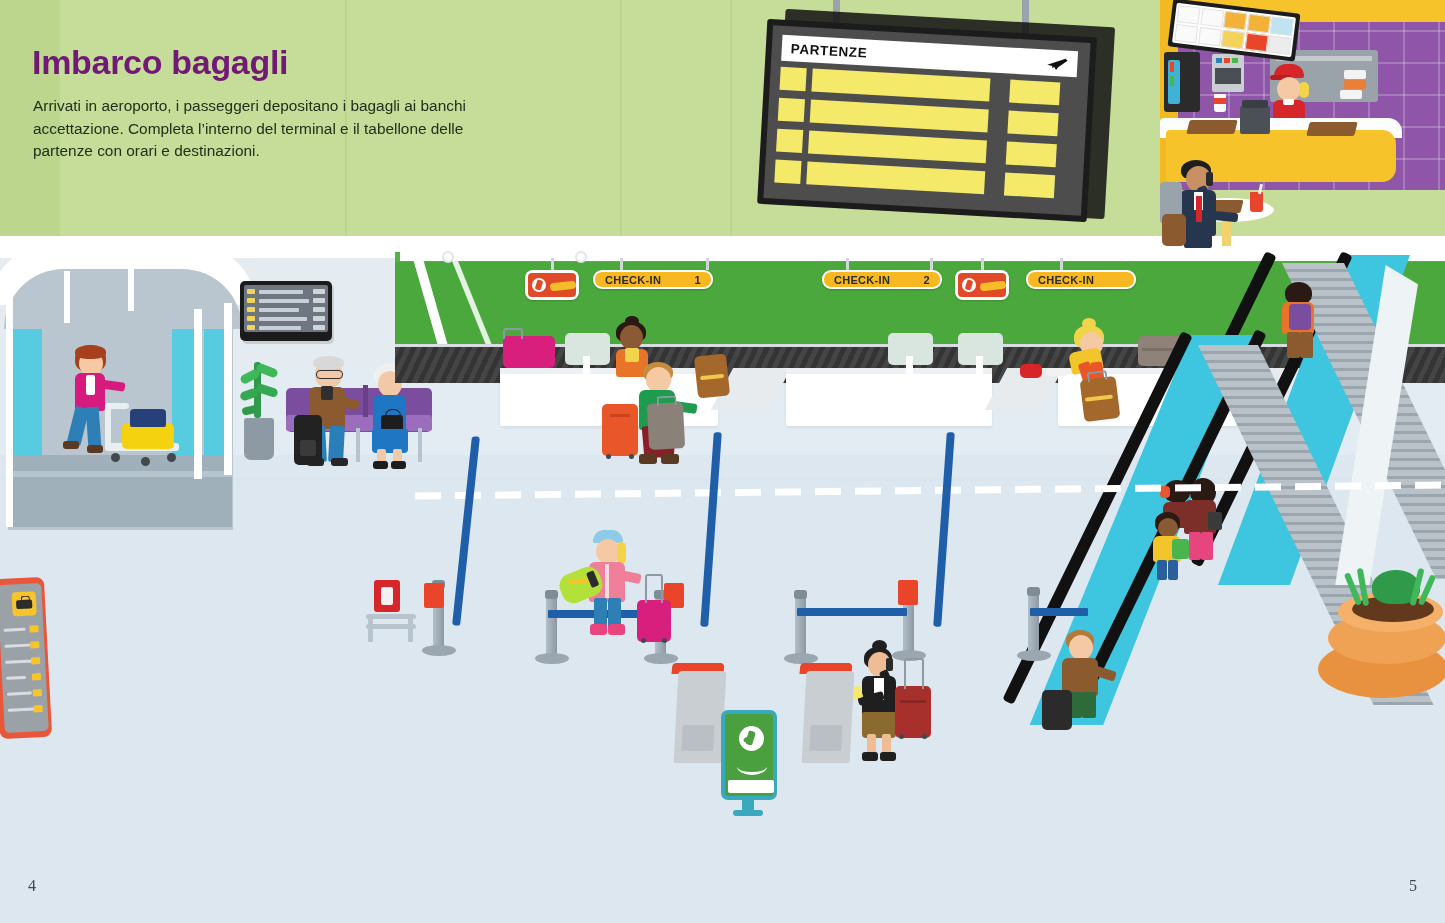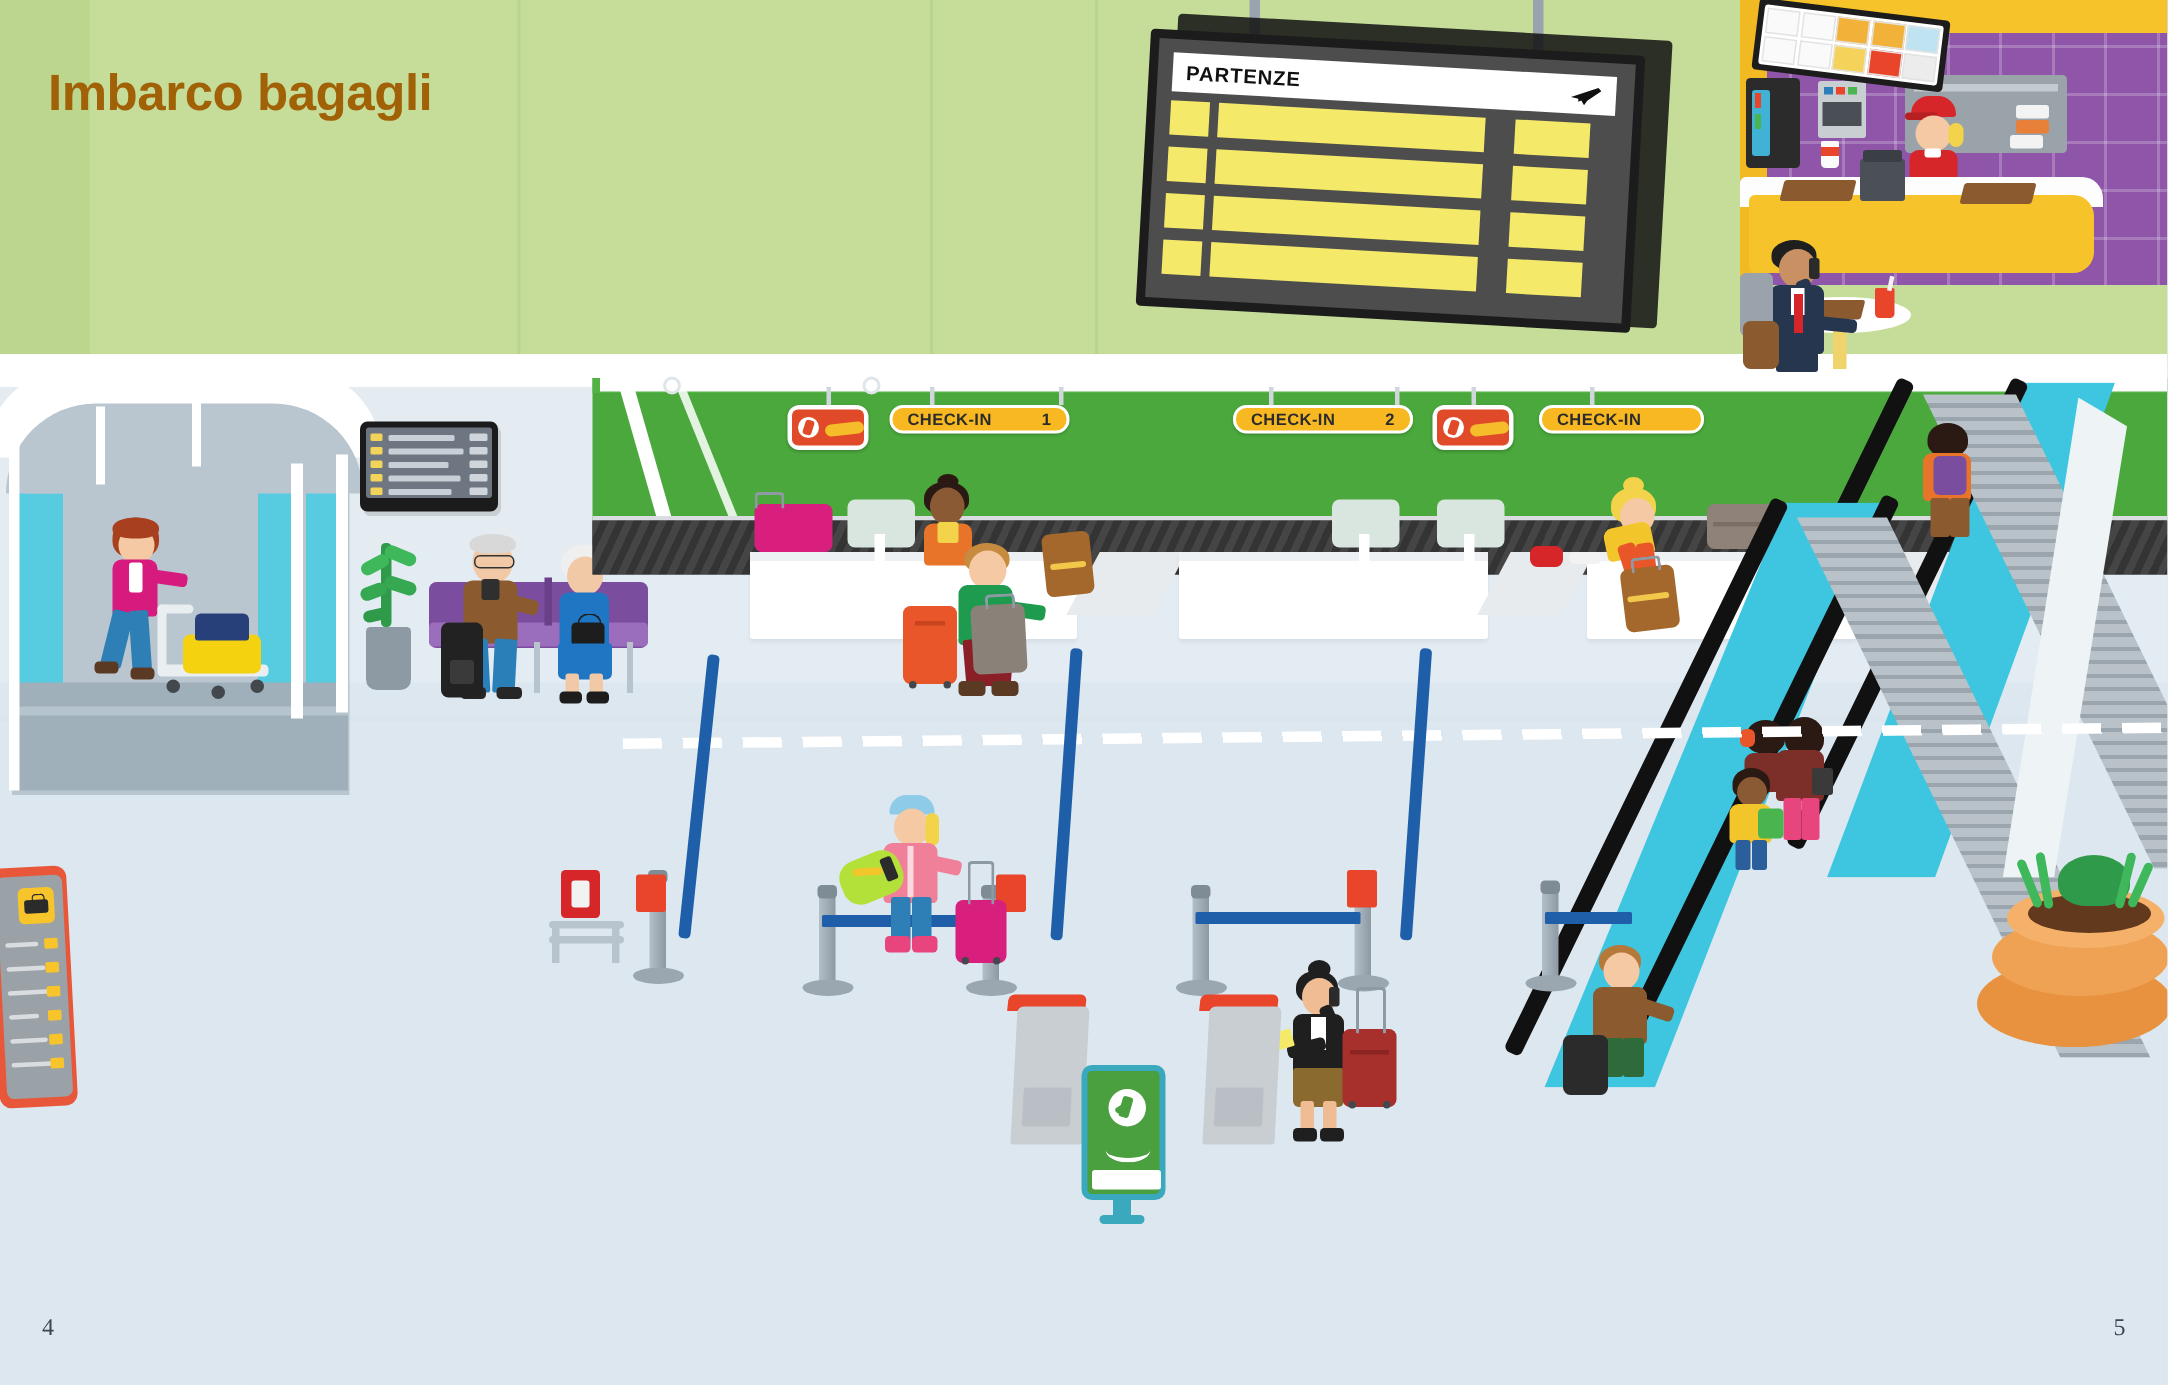--- a/index.html
+++ b/index.html
@@ -129,21 +129,21 @@
   .arm{position:absolute;border-radius:3px;}
   .hair{position:absolute;border-radius:50% 50% 40% 40%;}
   .shoe{position:absolute;border-radius:3px;background:#5a3a22;}
   
   .case{position:absolute;border-radius:5px;}
   .case-handle{position:absolute;border:2px solid #8e9aa3;border-bottom:none;border-radius:3px 3px 0 0;}
   .wheel{position:absolute;width:5px;height:5px;border-radius:50%;background:#43484d;}
   
   .pageno{position:absolute;bottom:28px;font-size:16px;color:#3c4752;font-family:"Liberation Serif",serif;}
   
-  #title{left:32px;top:20px;font-size:34px;font-weight:bold;color:#a16207;letter-spacing:-.3px;}
+  #title{left:32px;top:20px;font-size:34px;font-weight:bold;color:#701a75;letter-spacing:-.3px;}
   #subtitle{left:33px;top:80px;width:470px;font-size:15.4px;line-height:22.5px;color:#20301a;}
   
   .trolley-bar{position:absolute;background:#e9eef1;border-radius:3px;}
 </style>
 </head>
 <body>
 
 <div id="page">
 
   <div class="abs" id="bg-upper-wall"></div>
@@ -682,16 +682,17 @@
       <div class="abs" style="left:8px;top:5px;width:7px;height:14px;background:#4a9f3f;border-radius:2px;transform:rotate(16deg);"></div>
       <div class="abs" style="left:4px;top:10px;width:12px;height:4px;background:#4a9f3f;border-radius:2px;transform:rotate(-30deg);"></div>
     </div>
     <div class="abs" style="left:12px;top:44px;width:30px;height:14px;border-bottom:3px solid #fff;border-radius:0 0 50% 50%;"></div>
     <div class="abs" id="ad-strip"></div>
   </div>
   <div class="abs" id="ad-post"></div>
   <div class="abs" id="ad-foot"></div>
 
   <h1 class="abs" id="title">Imbarco bagagli</h1>
+  <p class="abs" id="subtitle">Arrivati in aeroporto, i passeggeri depositano i bagagli ai banchi accettazione. Completa l’interno del terminal e il tabellone delle partenze con orari e destinazioni.</p>
   <div class="pageno" style="left:28px;">4</div>
   <div class="pageno" style="right:28px;">5</div>
 
 </div>
 
 </body></html>

